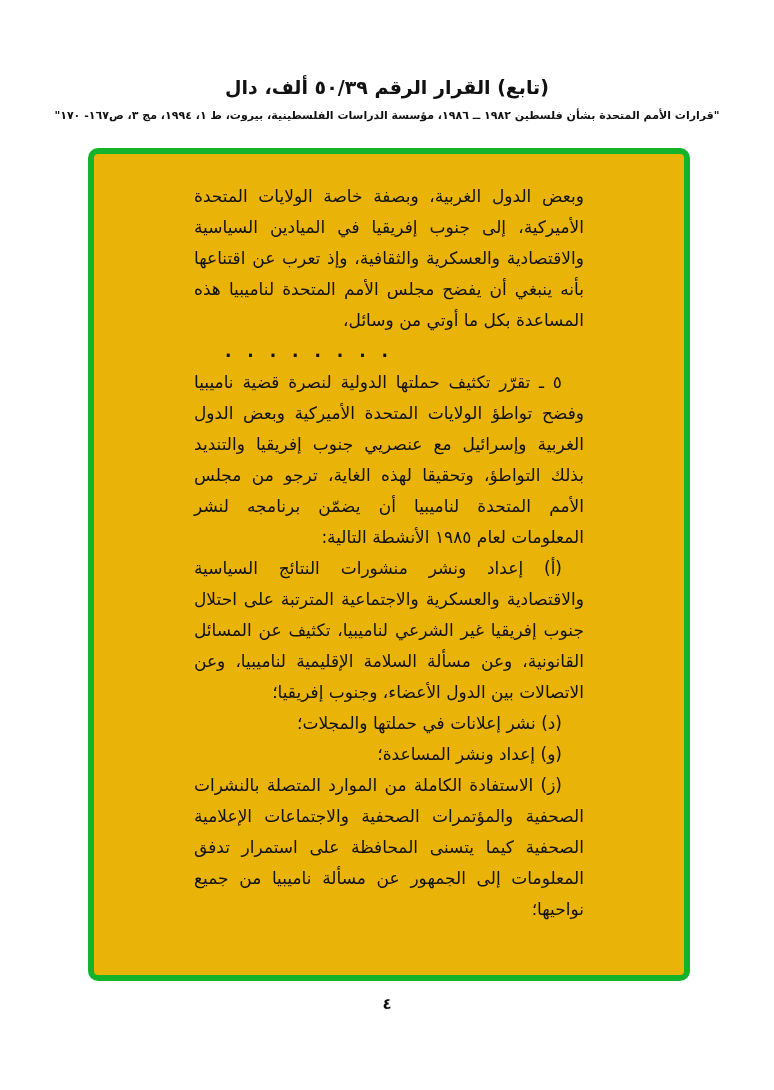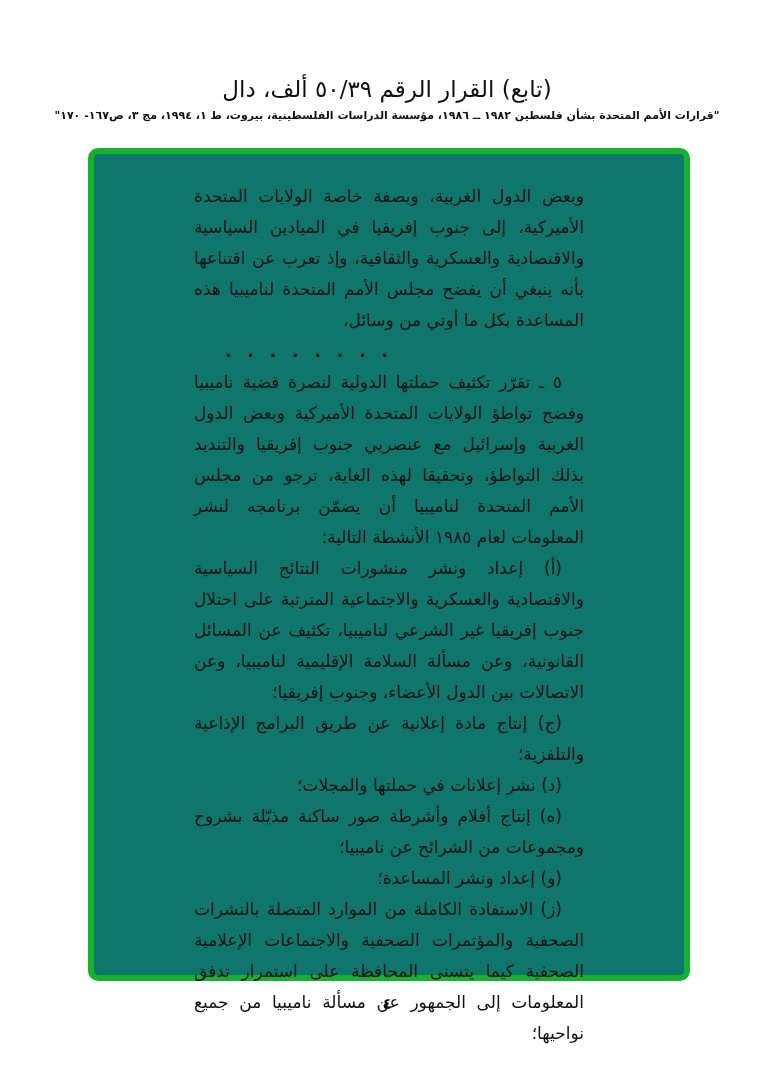--- a/index.html
+++ b/index.html
@@ -10,37 +10,37 @@
     font-family: "DejaVu Sans", "Liberation Sans", sans-serif;
     color: #111111;
     overflow: hidden;
   }
   .page { width: 774px; height: 1090px; position: relative; direction: rtl; }
 
   
   .doc-title {
     position: absolute; top: 76px; right: 0; left: 0;
     text-align: center;
-    font-size: 23px; font-weight: normal;
+    font-size: 19px; font-weight: bold;
     letter-spacing: 0.2px;
   }
   .doc-source {
     position: absolute; top: 109px; right: 0; left: 0;
     text-align: center;
     font-size: 11px; font-weight: bold;
   }
 
   
   .frame {
     position: absolute;
     left: 88px; top: 148px;
     width: 602px; height: 833px;
     border: 6px solid #14b32c;
     border-radius: 10px;
-    background: #0f766e;
+    background: #eab308;
   }
   .text-col {
     width: 390px;
     margin: 27px auto 0 auto;
     font-size: 17px;
     line-height: 31px;
     text-align: justify;
   }
   .text-col p { margin: 0; }
   .para-indent { text-indent: 22px; }
@@ -74,25 +74,23 @@
 
       <p>وبعض الدول الغربية، وبصفة خاصة الولايات المتحدة الأميركية، إلى جنوب إفريقيا في الميادين السياسية والاقتصادية والعسكرية والثقافية، وإذ تعرب عن اقتناعها بأنه ينبغي أن يفضح مجلس الأمم المتحدة لناميبيا هذه المساعدة بكل ما أوتي من وسائل،</p>
 
       <div class="dots-row">. . . . . . . .</div>
 
       <p class="para-indent"><span>٥ ـ </span><span class="bold-verb">تقرّر</span><span> تكثيف حملتها الدولية لنصرة قضية ناميبيا وفضح تواطؤ الولايات المتحدة الأميركية وبعض الدول الغربية وإسرائيل مع عنصريي جنوب إفريقيا والتنديد بذلك التواطؤ، وتحقيقا لهذه الغاية، </span><span class="bold-verb">ترجو</span><span> من مجلس الأمم المتحدة لناميبيا أن يضمّن برنامجه لنشر المعلومات لعام ١٩٨٥ الأنشطة التالية:</span></p>
 
       <p class="para-indent"><span>(أ)</span> <span>إعداد ونشر منشورات النتائج السياسية والاقتصادية والعسكرية والاجتماعية المترتبة على احتلال جنوب إفريقيا غير الشرعي لناميبيا، تكثيف عن المسائل القانونية، وعن مسألة السلامة الإقليمية لناميبيا، وعن الاتصالات بين الدول الأعضاء، وجنوب إفريقيا؛</span></p>
 
 
-      <p class="para-indent"><span>(ج)</span> <span>إنتاج مادة إعلانية عن طريق البرامج الإذاعية والتلفزية؛</span></p>
 
       <p class="para-indent"><span>(د)</span> <span>نشر إعلانات في حملتها والمجلات؛</span></p>
 
-      <p class="para-indent"><span>(ه)</span> <span>إنتاج أفلام وأشرطة صور ساكنة مذيّلة بشروح ومجموعات من الشرائح عن ناميبيا؛</span></p>
 
       <p class="para-indent"><span>(و)</span> <span>إعداد ونشر المساعدة؛</span></p>
 
       <p class="para-indent"><span>(ز)</span> <span>الاستفادة الكاملة من الموارد المتصلة بالنشرات الصحفية والمؤتمرات الصحفية والاجتماعات الإعلامية الصحفية كيما يتسنى المحافظة على استمرار تدفق المعلومات إلى الجمهور عن مسألة ناميبيا من جميع نواحيها؛</span></p>
 
     </div>
   </div>
 
   <div class="page-number">٤</div>
 

